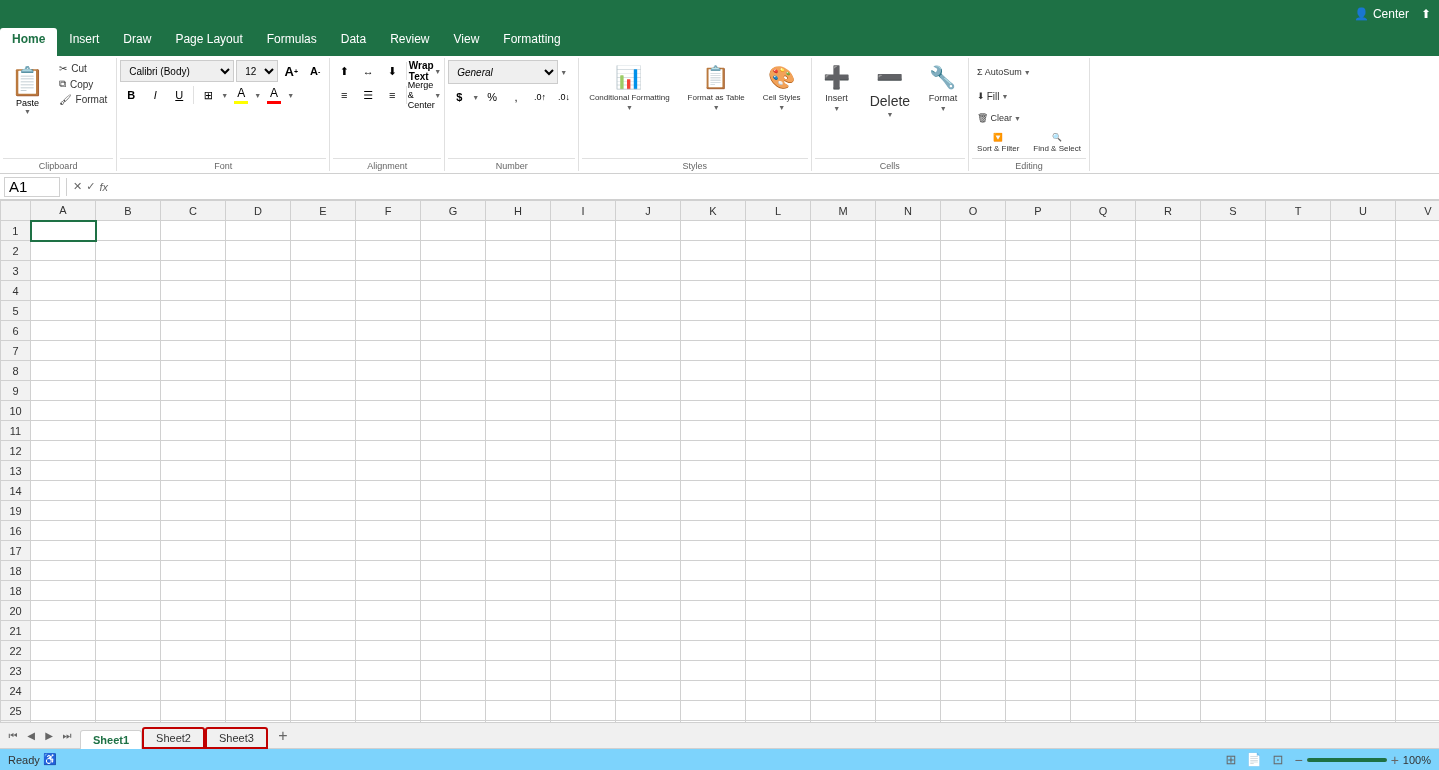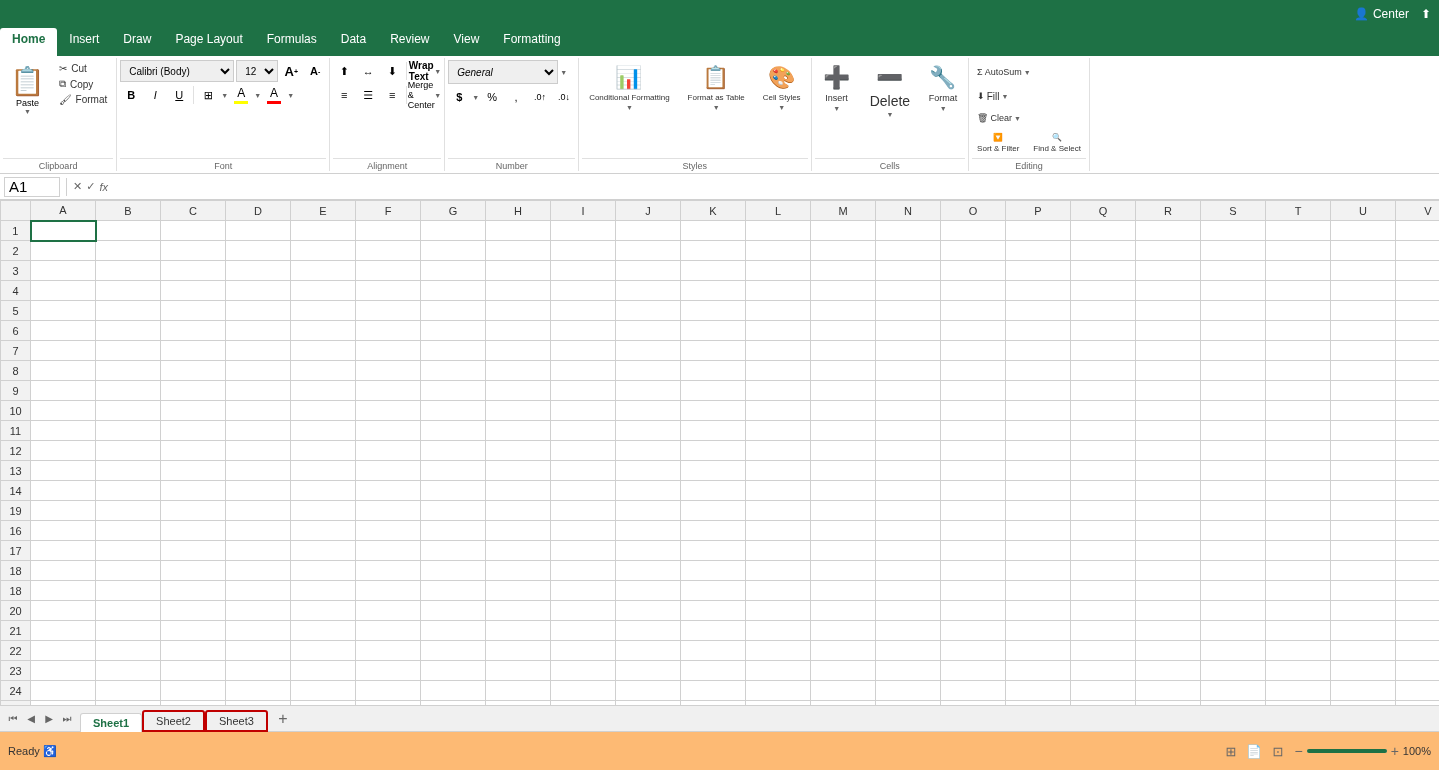--- a/index.html
+++ b/index.html
@@ -297,23 +297,23 @@
       justify-content: center;
       cursor: pointer;
       font-size: 16px;
       color: #666;
       margin-left: 4px;
       border-radius: 50%;
     }
 
     
     .status-bar {
-      background: #fdba74;
+      background: #7dd3fc;
       border-top: 1px solid #d0d0d0;
-      height: 39px;
+      height: 22px;
       display: flex;
       align-items: center;
       justify-content: space-between;
       padding: 0 8px;
       font-size: 11px;
       color: #333;
     }
     .status-right {
       display: flex;
       align-items: center;

